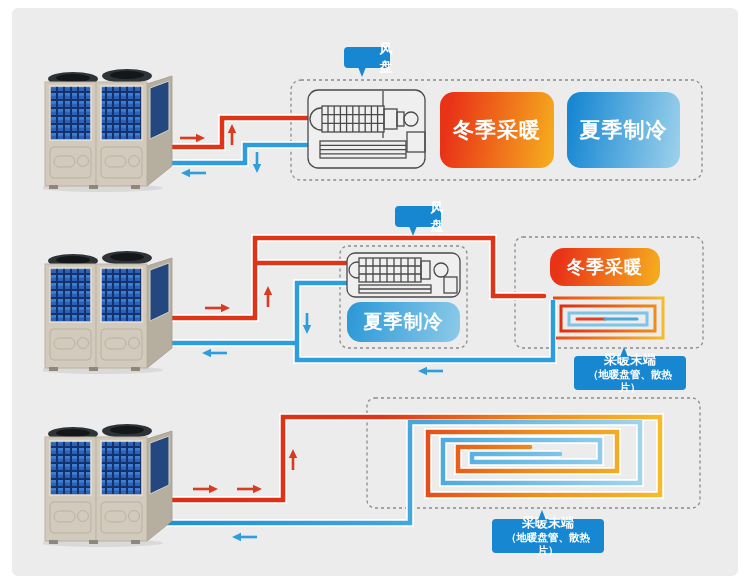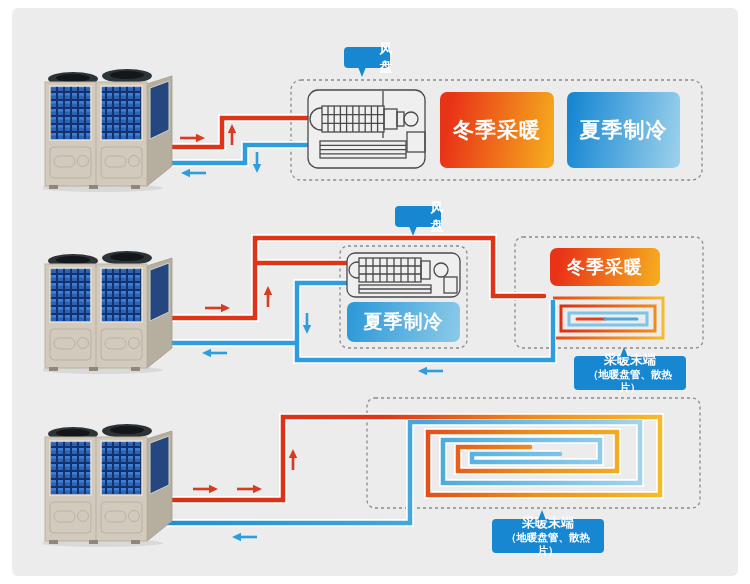--- a/index.html
+++ b/index.html
@@ -2,21 +2,21 @@
 <html><head>
 <meta charset="utf-8">
 <style>
   html,body{margin:0;padding:0;background:#ffffff;}
   .stage{position:relative;width:750px;height:584px;background:#ffffff;overflow:hidden;
          font-family:"DejaVu Sans","Liberation Sans",sans-serif;}
   .board{position:absolute;left:12px;top:8px;width:726px;height:568px;background:#ececec;border-radius:6px;}
   svg.diagram{position:absolute;left:0;top:0;}
   .overlay{position:absolute;display:flex;align-items:center;justify-content:center;
            color:#fff;font-weight:bold;text-align:center;box-sizing:border-box;}
-  .card{border-radius:7px;letter-spacing:1px;}
+  .card{border-radius:14px;letter-spacing:1px;}
   .card.heat{background:linear-gradient(100deg,#e93317 10%,#f5a91e 95%);}
   .card.cool{background:linear-gradient(100deg,#1787d2 5%,#9ed2ec 100%);}
   .card.cool2{background:linear-gradient(100deg,#2f9ad8 5%,#8ccae9 100%);}
   .bubble{background:#1687d0;border-radius:4px;font-size:13px;padding-left:38px;}
   .bubble.tag::after{content:"";position:absolute;top:100%;margin-top:-1px;
       border:4px solid transparent;border-top:10px solid #1687d0;}
   .bubble.term{flex-direction:column;line-height:1.25;padding:2px 12px;}
   .bubble.term::before{content:"";position:absolute;bottom:100%;margin-bottom:-1px;
       border:4px solid transparent;border-bottom:10px solid #1687d0;}
   .term .t1{font-size:13px;}

